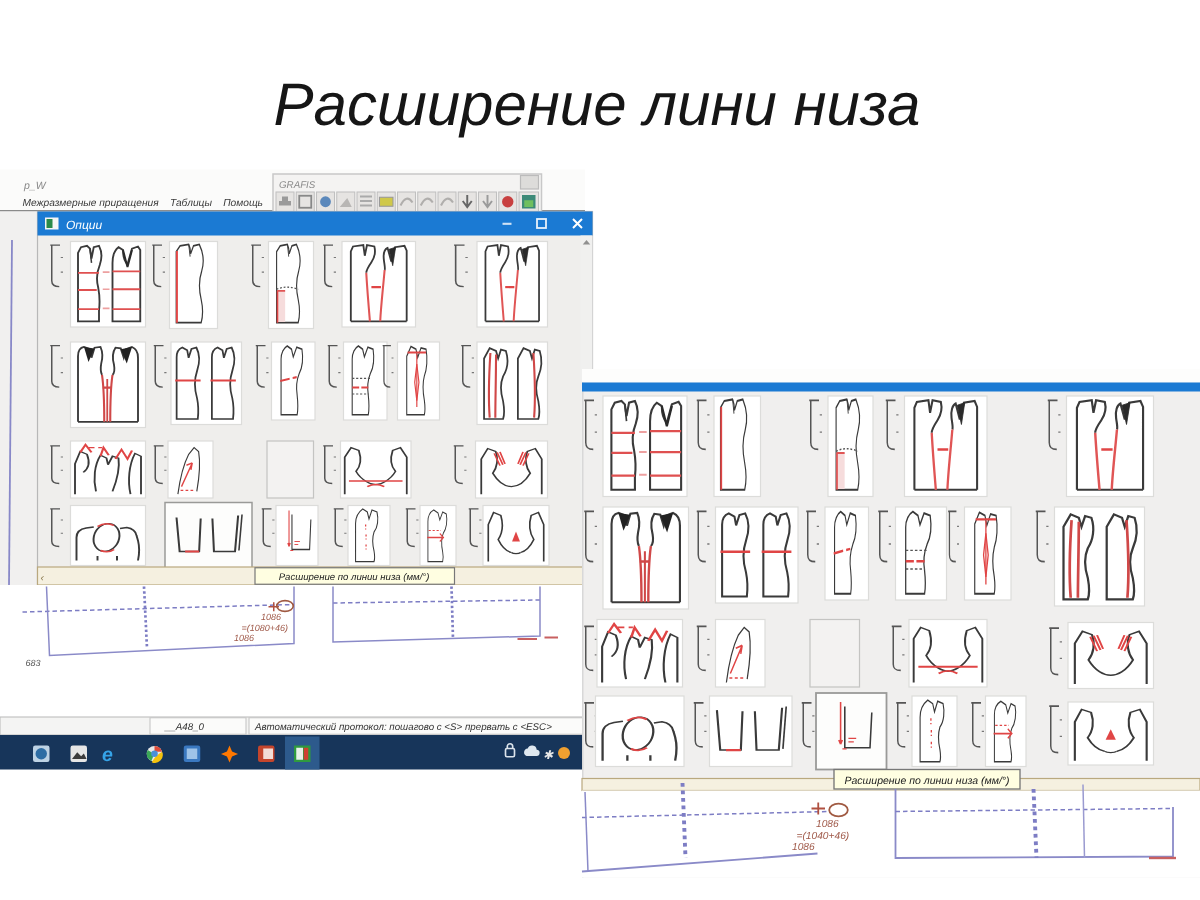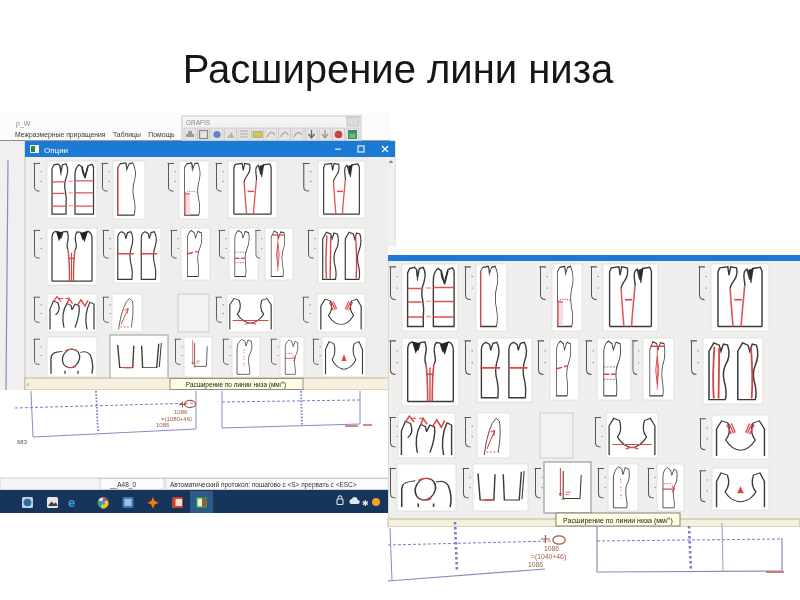--- a/index.html
+++ b/index.html
@@ -1,16 +1,16 @@
 <!DOCTYPE html>
 <html><head>
 <meta charset="utf-8">
 <style>
   html,body{margin:0;padding:0;background:#fff;}
-  #page{position:relative;width:800px;height:600px;background:#fdba74;overflow:hidden;}
+  #page{position:relative;width:800px;height:600px;background:#fdba74;overflow:hidden;font-style:italic;}
   svg{display:block;}
   text{font-family:"Liberation Sans", sans-serif;}
 </style>
 </head>
 <body>
 <div id="page">
 <svg width="800" height="600" viewBox="0 0 800 600">
 <defs>
 
   <symbol id="br" viewBox="0 0 26 68" preserveAspectRatio="none">

